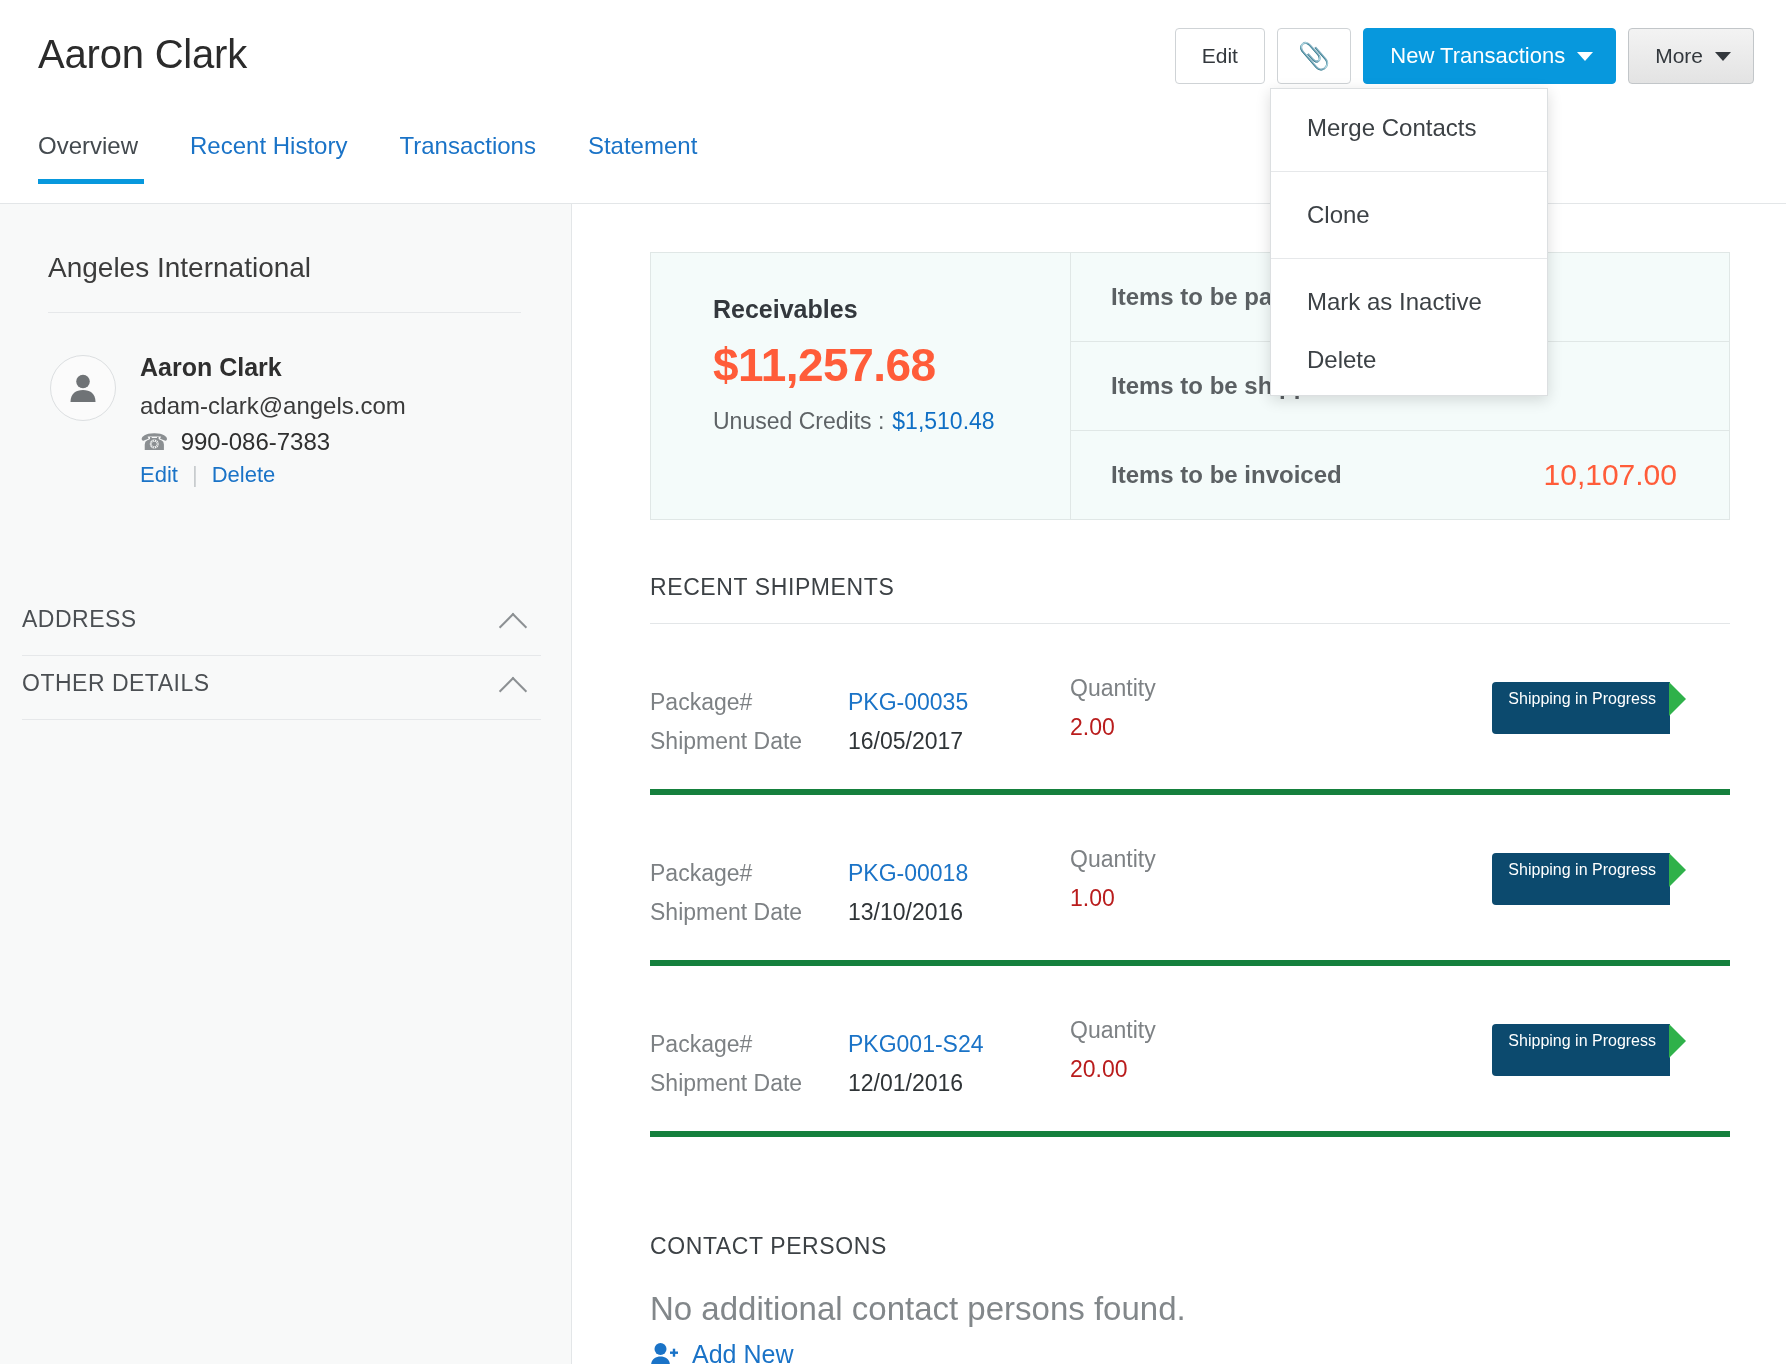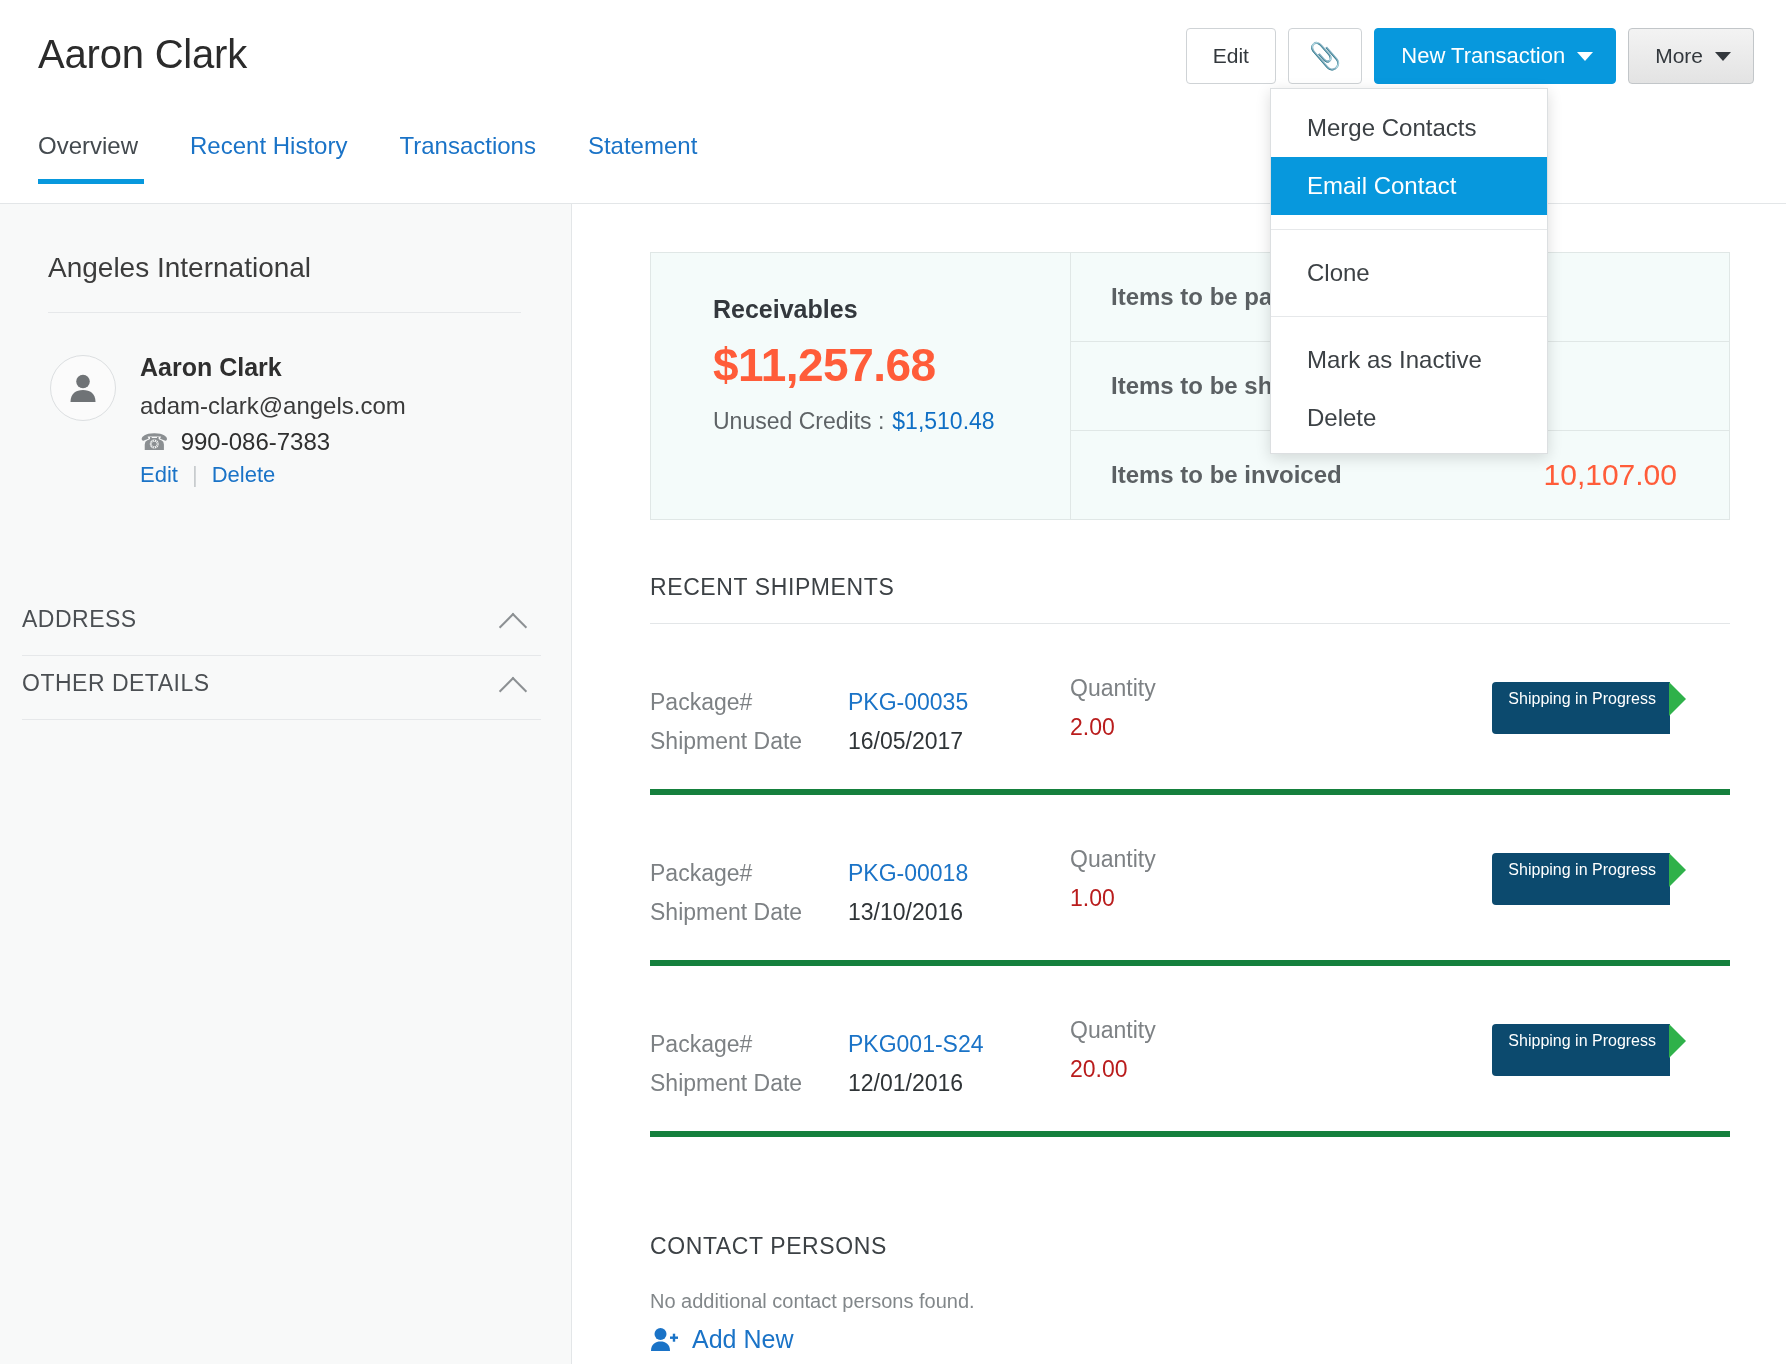--- a/index.html
+++ b/index.html
@@ -239,21 +239,21 @@
     content:"";
     position:absolute;
     right: -16px; top: 0;
     width: 0; height: 0;
     border-top: 17px solid transparent;
     border-bottom: 17px solid transparent;
     border-left: 17px solid #2fb14a;
   }
 
   .contacts-section { margin-top: 96px; }
-  .no-contacts { font-size: 20px; color:#82878a; margin: 30px 0 12px 0; }
+  .no-contacts { font-size: 33px; color:#82878a; margin: 30px 0 12px 0; }
   .add-new { display:flex; align-items:center; gap: 14px; cursor:pointer; }
   .add-new-label { font-size: 25px; color:#1a73c7; }
 
   
   .dropdown {
     position: absolute;
     top: 88px; left: 1270px;
     width: 278px;
     background: #ffffff;
     border: 1px solid #dcdfe1;
@@ -280,21 +280,21 @@
     <div class="page-title">Aaron Clark</div>
 
     <div class="header-actions">
       <div class="btn">Edit</div>
 
       <div class="btn btn-icon">
         <span class="clip-glyph">📎</span>
       </div>
 
       <div class="btn btn-primary">
-        <span>New Transaction</span>
+        <span>New Transactions</span>
         <span class="caret"></span>
       </div>
 
       <div class="btn btn-more">
         <span>More</span>
         <span class="caret"></span>
       </div>
     </div>
   </div>
 
@@ -449,21 +449,20 @@
           </svg>
           <span class="add-new-label">Add New</span>
         </div>
       </div>
 
     </div>
   </div>
 
   <div class="dropdown">
     <div class="dd-item">Merge Contacts</div>
-    <div class="dd-item highlight">Email Contact</div>
     <div class="dd-sep"></div>
     <div class="dd-item">Clone</div>
     <div class="dd-sep"></div>
     <div class="dd-item">Mark as Inactive</div>
     <div class="dd-item">Delete</div>
   </div>
 
 </div>
 
 </body></html>

